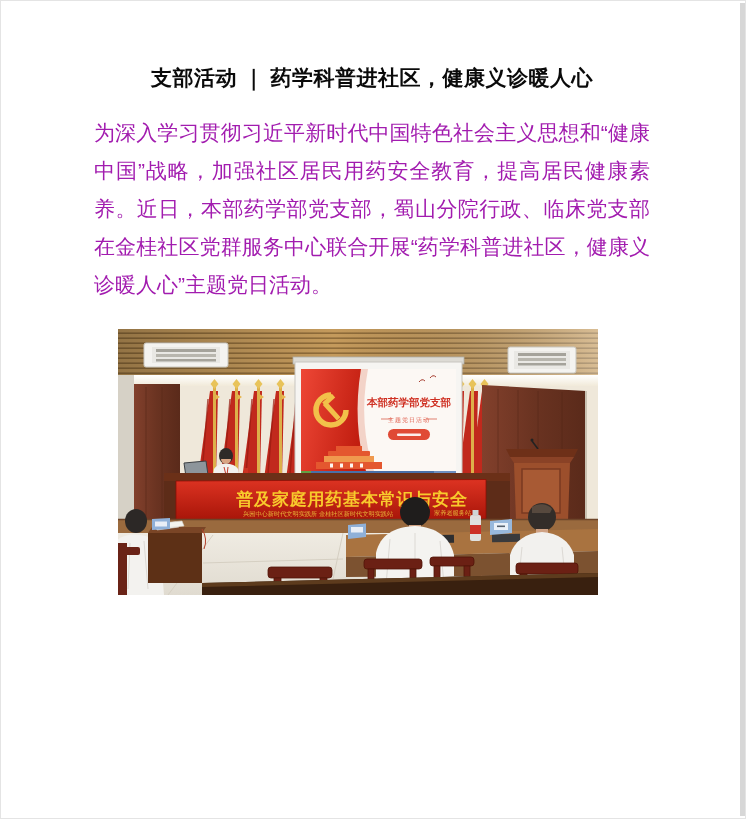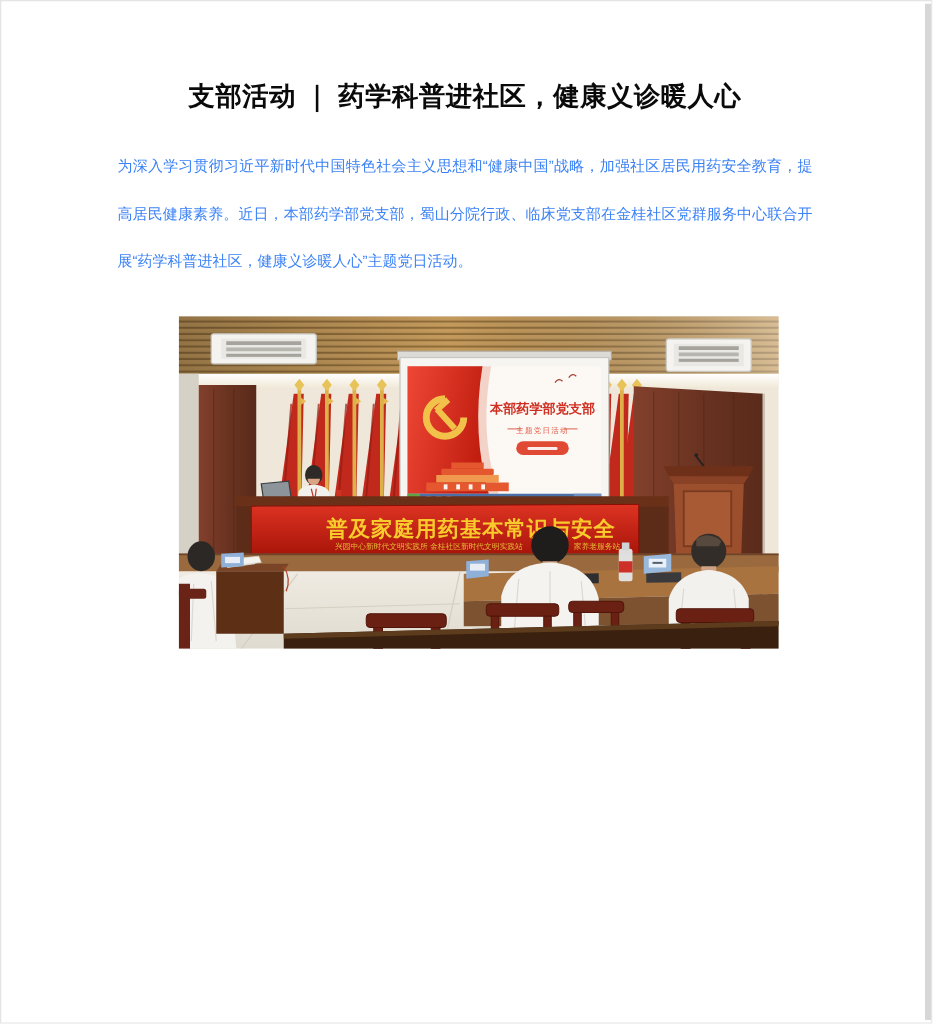--- a/index.html
+++ b/index.html
@@ -1,24 +1,24 @@
 <!DOCTYPE html>
 <html><head>
 <meta charset="utf-8">
 <style>
   html,body{margin:0;padding:0;background:#ffffff;width:746px;height:819px;overflow:hidden;}
   body{font-family:"Liberation Sans","DejaVu Sans",sans-serif;position:relative;}
   .page-border{position:absolute;inset:0;border:1px solid #e4e4e4;pointer-events:none;}
   .scrollbar{position:absolute;top:3px;bottom:3px;right:1px;width:5px;background:#d7d7d7;}
   .content{position:absolute;left:94px;top:0;width:556px;}
   h1.title{margin:63px 0 0 0;font-size:21px;line-height:30px;font-weight:700;color:#0a0a0a;text-align:center;letter-spacing:0.5px;}
-  p.para{margin:0;font-size:12px;line-height:38px;color:#3b82f6;text-align:justify;text-align-last:left;}
+  p.para{margin:0;font-size:21px;line-height:38px;color:#a21caf;text-align:justify;text-align-last:left;}
   p.p1{margin-top:21px;}
   p.p2{margin-top:30px;}
-  figure.photo{margin:25px 0 0 49px;width:480px;height:266px;position:relative;}
+  figure.photo{margin:25px 0 0 24px;width:480px;height:266px;position:relative;}
   figure.photo svg{display:block;}
 </style>
 </head>
 <body>
 
 <div class="page-border"></div>
 <div class="scrollbar"></div>
 
 <div class="content">
 

